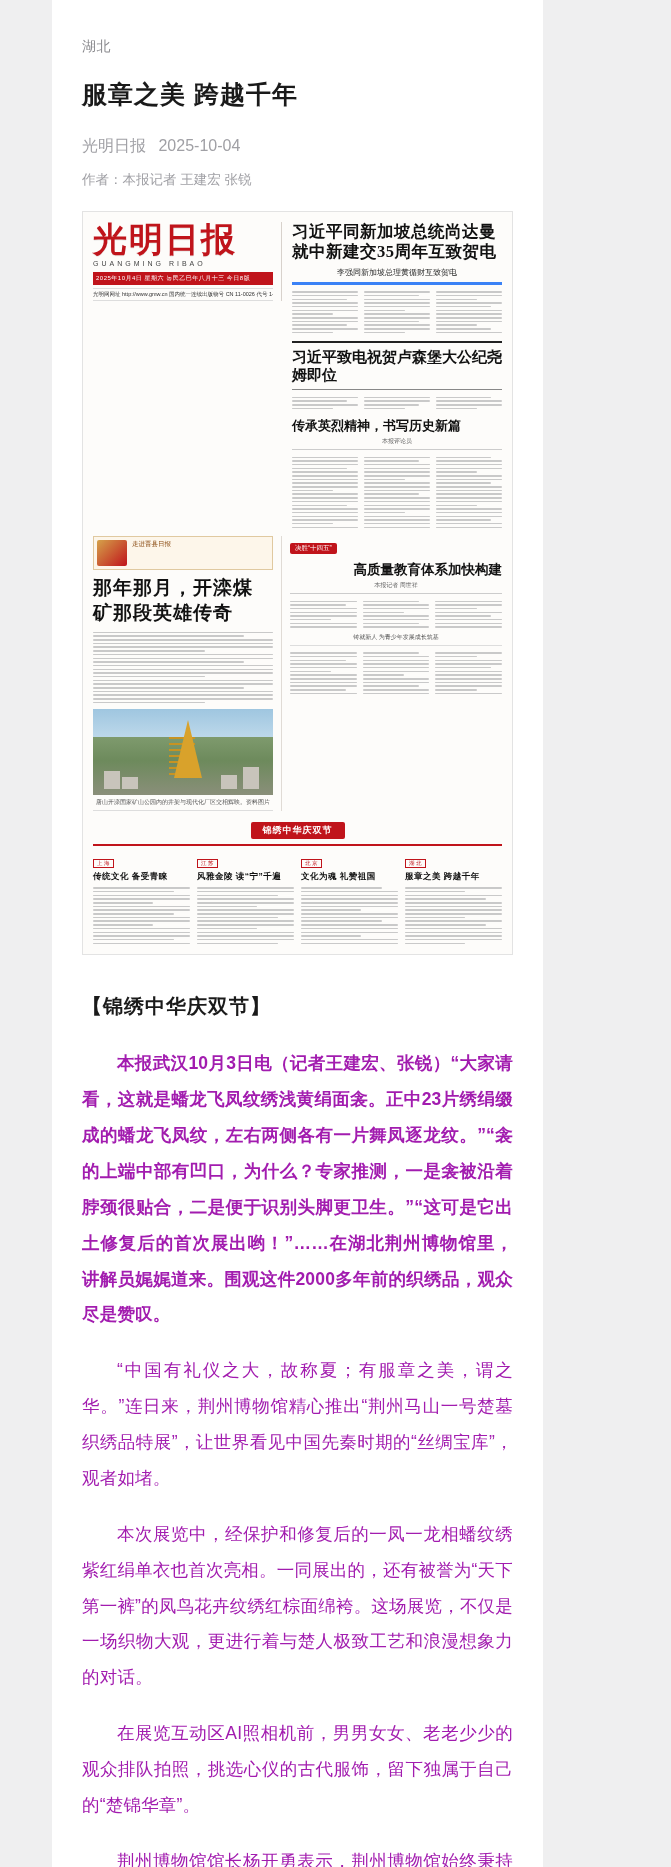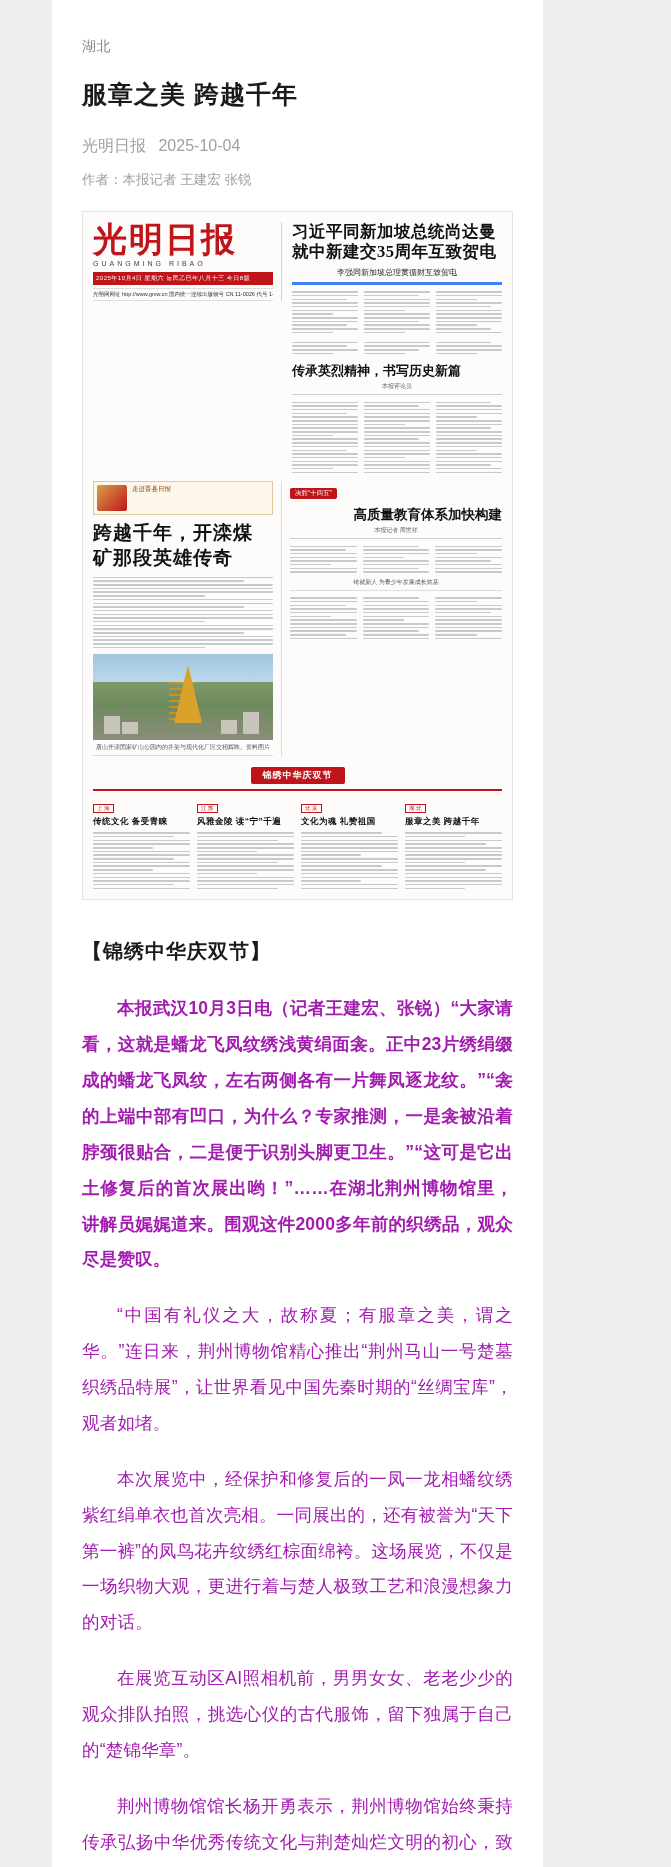--- a/index.html
+++ b/index.html
@@ -383,20 +383,21 @@
                 <div class="tl m"></div>
                   <div class="tl"></div>
                   <div class="tl"></div>
                   <div class="tl"></div>
                 <div class="tl"></div>
                   <div class="tl s"></div>
                   <div class="tl m"></div>
                   <div class="tl"></div>
               </div>
             </div>
+            <div class="np-head2">习近平致电祝贺卢森堡大公纪尧姆即位</div>
             <div class="np-cols3">
               <div>
                 <div class="tl"></div>
                   <div class="tl m"></div>
                   <div class="tl"></div>
                   <div class="tl s"></div>
               </div>
               <div>
                 <div class="tl"></div>
                   <div class="tl"></div>
@@ -482,21 +483,21 @@
             </div>
           </div>
         </div>
 
         <div class="body-row">
           <div class="left-col">
             <div class="promo">
               <div class="promo-badge"></div>
               <div class="promo-title">走进晋县日报</div>
             </div>
-            <div class="feature-title">跨越千年，开滦煤矿那段英雄传奇</div>
+            <div class="feature-title">那年那月，开滦煤矿那段英雄传奇</div>
             <div>
               <div class="tl"></div>
                 <div class="tl m"></div>
                 <div class="tl"></div>
                 <div class="tl"></div>
               <div class="tl"></div>
                 <div class="tl s"></div>
                 <div class="tl"></div>
                 <div class="tl"></div>
               <div class="tl m"></div>

